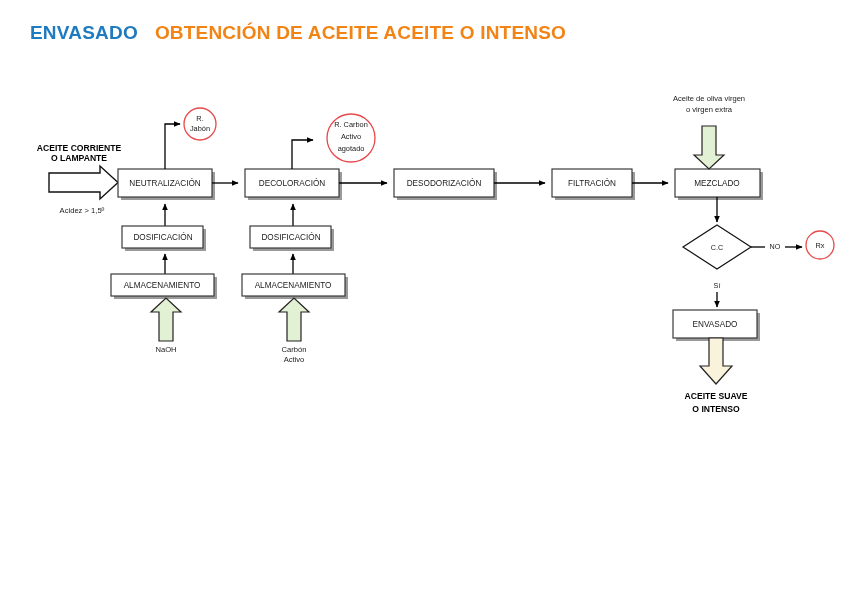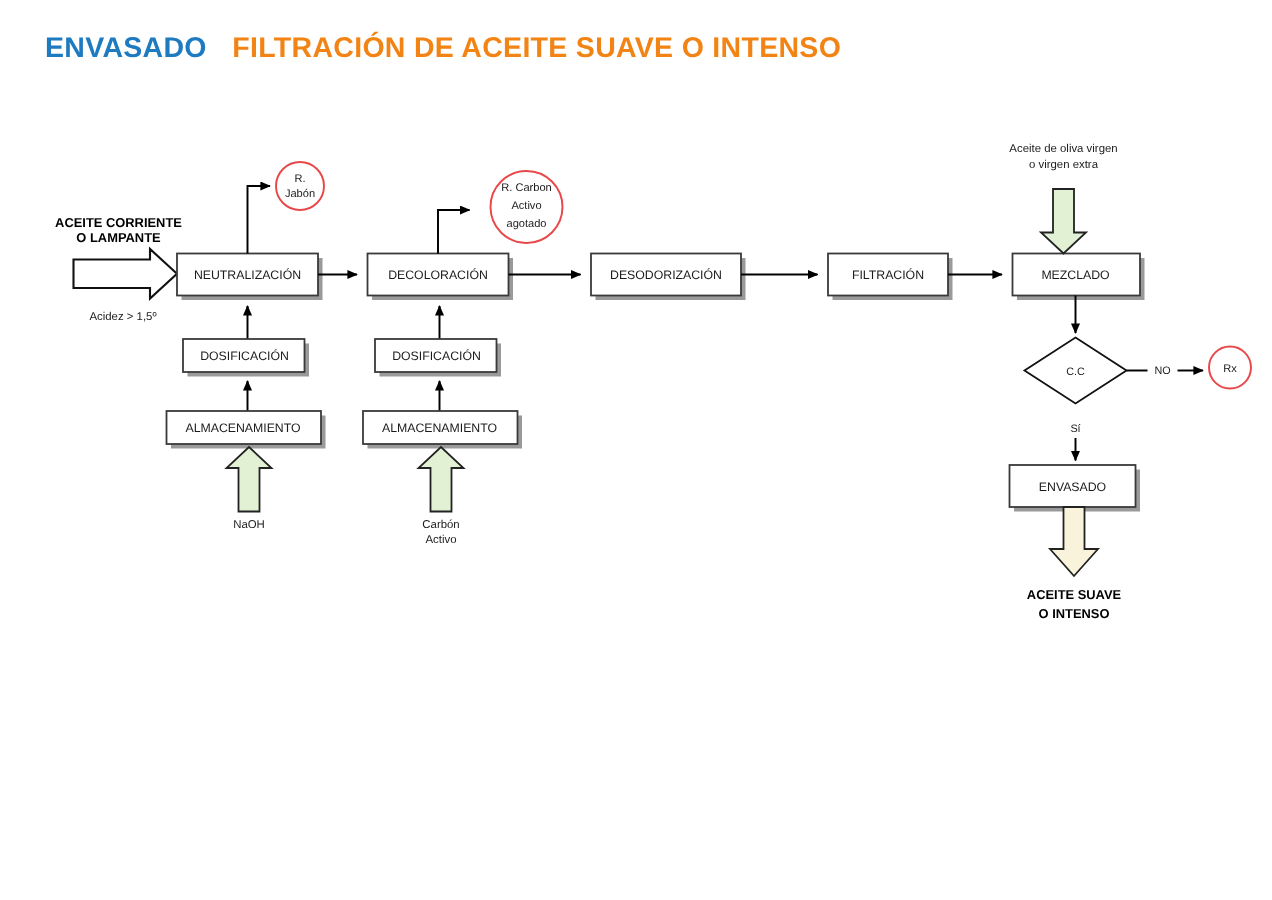--- a/index.html
+++ b/index.html
@@ -83,21 +83,21 @@
   .diamond {
     fill: #ffffff;
     stroke: #111111;
     stroke-width: 1.2;
   }
 </style>
 </head>
 <body>
 
 <div id="page-title">
-  <span class="t-refinado">ENVASADO</span><span class="t-sep"></span><span class="t-main">FILTRACIÓN DE ACEITE SUAVE O INTENSO</span>
+  <span class="t-refinado">ENVASADO</span><span class="t-sep"></span><span class="t-main">OBTENCIÓN DE ACEITE ACEITE O INTENSO</span>
 </div>
 
 <svg id="flow-canvas" viewBox="0 0 848 600" xmlns="http://www.w3.org/2000/svg">
 
   <defs>
     <marker id="arrowhead" markerWidth="7" markerHeight="6" refX="6.4" refY="3" orient="auto" markerUnits="userSpaceOnUse">
       <path d="M0,0 L7,3 L0,6 z" fill="#000"></path>
     </marker>
   </defs>
 

